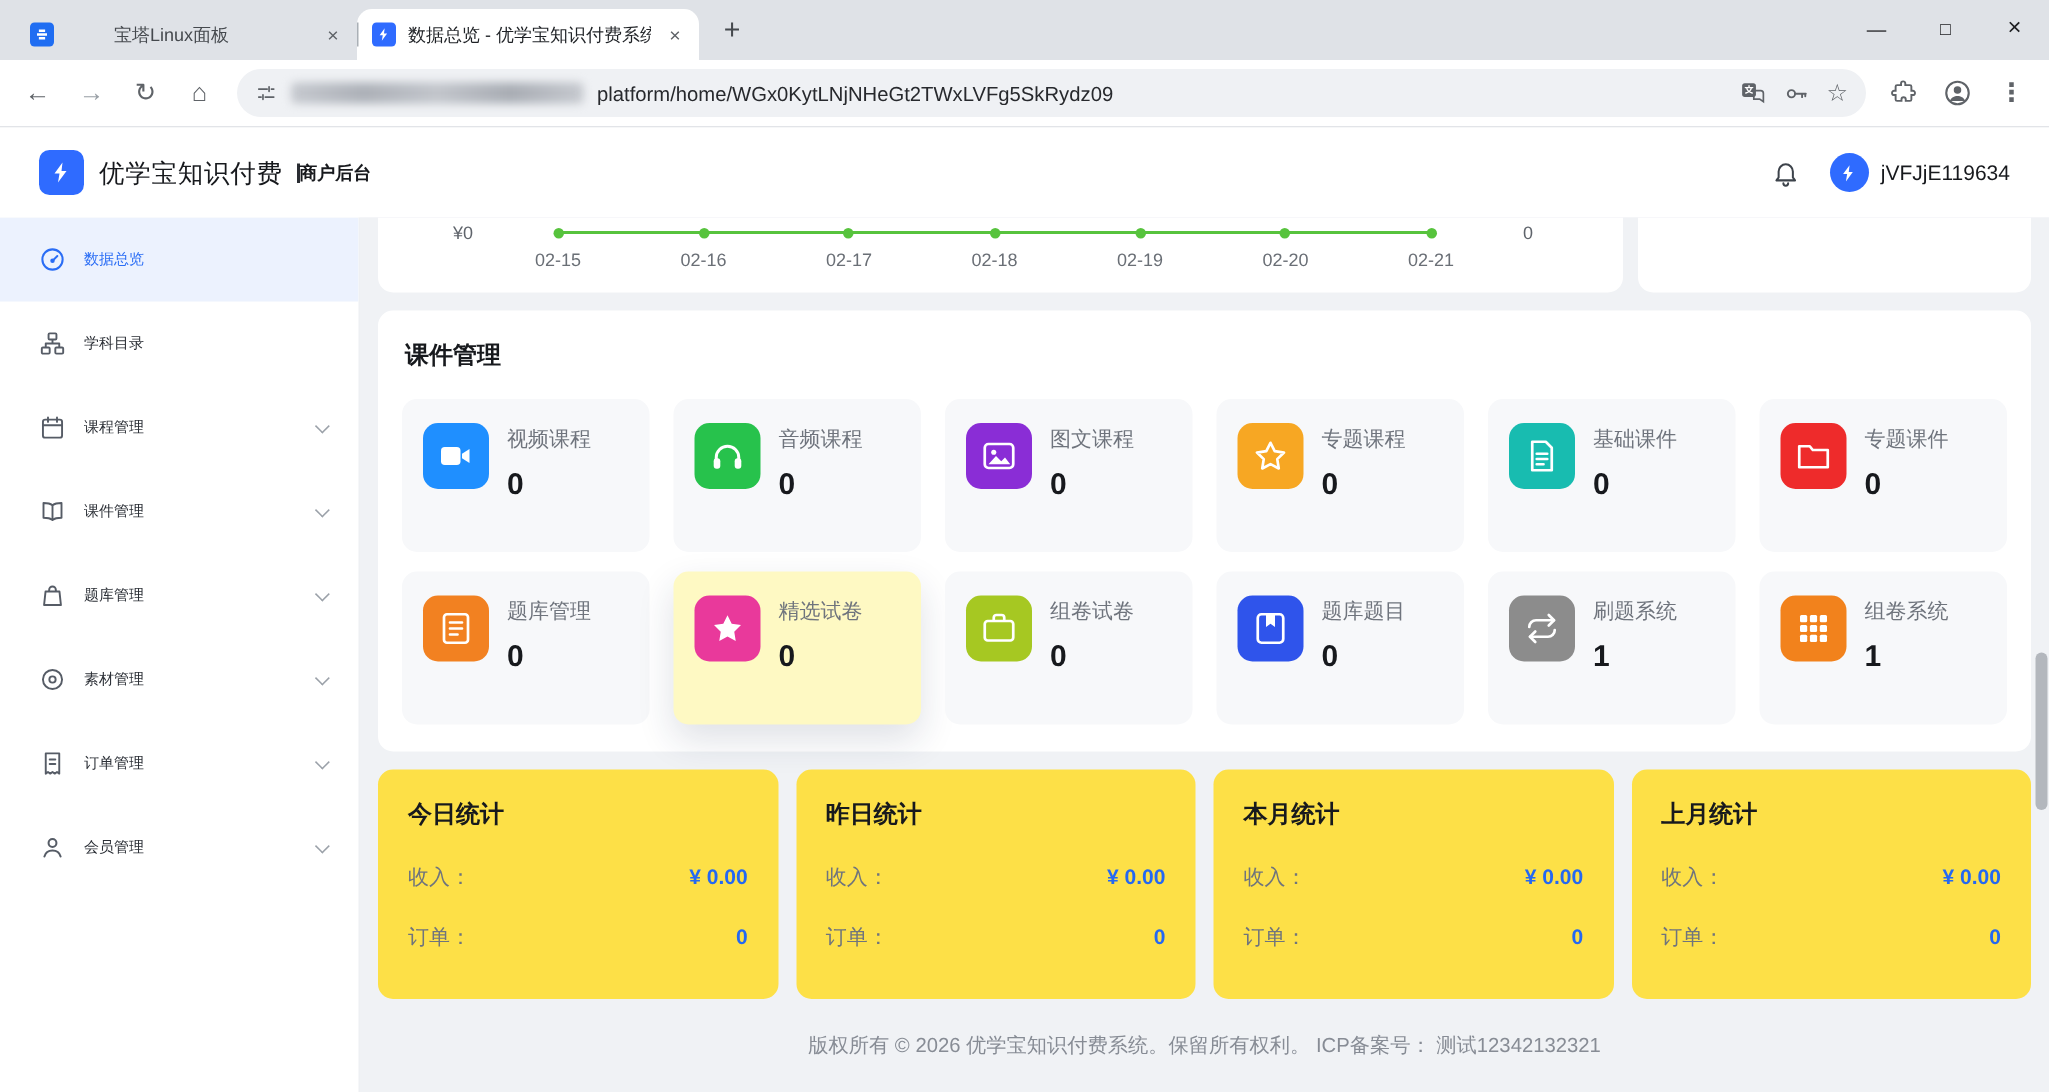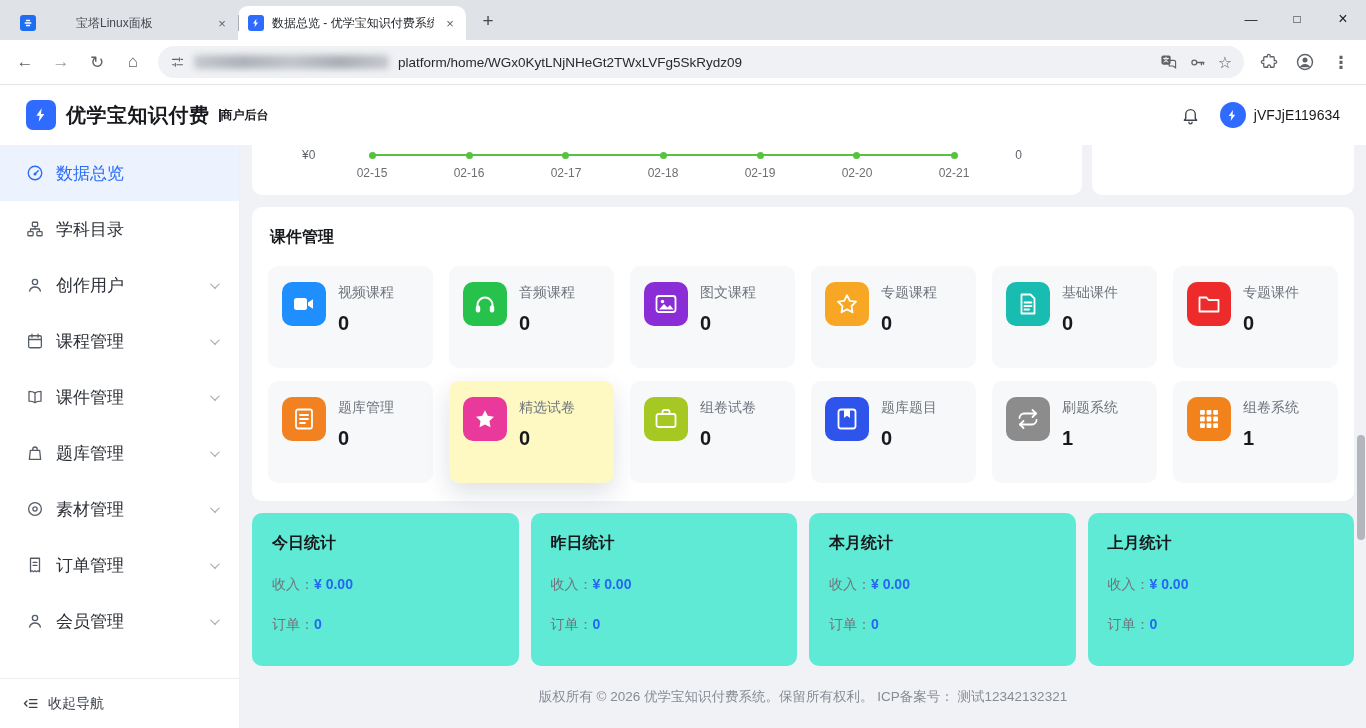--- a/index.html
+++ b/index.html
@@ -32,32 +32,32 @@
   .url-text { font-size:13.5px; color:#27292d; flex:1; white-space:nowrap; overflow:hidden; }
   .url-actions { display:flex; align-items:center; gap:12px; }
   .pill-icon { display:flex; align-items:center; justify-content:center; color:#5f6368; }
   .star-glyph { font-size:16px; color:#5f6368; }
   .menu-dots { font-size:17px; color:#5f6368; font-weight:700; }
 
   
   .app { position:relative; height:643px; background:#f0f2f5; }
   .app-header { height:60px; background:#fff; display:flex; align-items:center; padding:0 26px; }
   .logo { width:30px; height:30px; border-radius:7px; background:#2f6bff; display:flex; align-items:center; justify-content:center; flex-shrink:0; }
-  .brand { margin-left:10px; font-size:20px; font-weight:700; color:#17191d; letter-spacing:.5px; }
+  .brand { margin-left:10px; font-size:17px; font-weight:400; color:#17191d; letter-spacing:.5px; }
   .brand-sub { margin-left:9px; padding-left:0; border-left:2px solid #2a2d33; font-size:12px; font-weight:700; color:#17191d; line-height:13px; }
   .header-right { margin-left:auto; display:flex; align-items:center; gap:20px; }
   .bell { color:#3d434b; display:flex; }
   .account { display:flex; align-items:center; gap:8px; }
   .account-avatar { width:26px; height:26px; border-radius:50%; background:#2f6bff; display:flex; align-items:center; justify-content:center; }
   .account-id { font-size:14px; color:#17191d; }
 
   
   .app-body { display:flex; height:583px; position:relative; }
   .sidebar { width:240px; background:#fff; border-right:1px solid #eef0f3; position:relative; overflow:hidden; flex-shrink:0; }
-  .side-item { height:56px; display:flex; align-items:center; padding:0 22px 0 26px; gap:12px; font-size:17px; color:#2b2f36; cursor:pointer; }
+  .side-item { height:56px; display:flex; align-items:center; padding:0 22px 0 26px; gap:12px; font-size:10px; color:#2b2f36; cursor:pointer; }
   .side-item .s-icon { width:18px; height:18px; color:#565c66; display:flex; flex-shrink:0; }
   .side-item.active { background:#ecf2fe; color:#2a6df5; }
   .side-item.active .s-icon { color:#2a6df5; }
   .chev { margin-left:auto; width:7px; height:7px; border-right:1.6px solid #9ba1a9; border-bottom:1.6px solid #9ba1a9; transform:rotate(45deg) translateY(-2px); }
   .collapse-bar { position:absolute; bottom:0; left:0; width:100%; height:50px; background:#fff; border-top:1px solid #eceef1; display:flex; align-items:center; padding:0 22px; gap:9px; font-size:14px; color:#3b4049; }
   .collapse-bar .s-icon { width:17px; height:17px; color:#3b4049; display:flex; }
 
   .main { flex:1; background:#f0f2f5; padding:0 12px; overflow:hidden; }
 
   
@@ -77,23 +77,23 @@
   .res-title { font-size:16px; font-weight:700; color:#17191d; margin:2px 0 18px 2px; }
   .res-grid { display:grid; grid-template-columns:repeat(6,1fr); gap:13px 16px; }
   .tile { background:#f7f8fa; border-radius:10px; padding:16px 14px; display:flex; gap:12px; align-items:flex-start; height:102px; cursor:pointer; }
   .tile.hl { background:#fef9c3; box-shadow:0 10px 24px rgba(30,40,80,.14); }
   .tile-icon { width:44px; height:44px; border-radius:10px; display:flex; align-items:center; justify-content:center; flex-shrink:0; }
   .tile-label { font-size:14px; color:#6f747d; padding-top:2px; }
   .tile-value { font-size:20px; font-weight:700; color:#17191d; margin-top:10px; }
 
   
   .stats-row { display:grid; grid-template-columns:repeat(4,1fr); gap:12px; margin-top:12px; }
-  .stat-card { background:#5eead4; border-radius:10px; padding:20px; height:153px; }
+  .stat-card { background:#fde047; border-radius:10px; padding:20px; height:153px; }
   .stat-title { font-size:16px; font-weight:700; color:#17191d; }
-  .stat-row { display:flex; margin-top:22px; font-size:14px; }
+  .stat-row { display:flex; justify-content:space-between; margin-top:22px; font-size:14px; }
   .stat-label { color:#6f747d; }
   .stat-value { color:#2468f2; font-weight:700; }
 
   .page-footer { text-align:center; font-size:13.5px; color:#878c95; margin-top:22px; }
 
   
   .scrollbar { position:absolute; right:1px; top:0; width:8px; height:100%; z-index:50; }
   .scroll-thumb { position:absolute; top:290px; height:105px; width:8px; border-radius:4px; background:#b3b7bd; }
 
   svg { display:block; }
@@ -222,95 +222,77 @@
                 <rect x="8.5" y="3" width="7" height="5.5" rx="1"></rect>
                 <rect x="2.5" y="15.5" width="7" height="5.5" rx="1"></rect>
                 <rect x="14.5" y="15.5" width="7" height="5.5" rx="1"></rect>
                 <path d="M12 8.5V12M6 15.5V12h12v3.5"></path>
               </svg>
           </span>
           <span class="s-label">学科目录</span>
         </div>
         <div class="side-item">
           <span class="s-icon">
+            <svg width="18" height="18" viewBox="0 0 24 24" fill="none" stroke="currentColor" stroke-width="1.7" stroke-linecap="round">
+                <rect x="3.5" y="5" width="17" height="16" rx="2"></rect>
+                <path d="M8 3v4M16 3v4M3.5 10h17"></path>
+              </svg>
+          </span>
+          <span class="s-label">课程管理</span>
+          <span class="chev"></span>
+        </div>
+        <div class="side-item">
+          <span class="s-icon">
+            <svg width="18" height="18" viewBox="0 0 24 24" fill="none" stroke="currentColor" stroke-width="1.7" stroke-linejoin="round">
+                <path d="M12 6.5C10 5 7.2 4.5 4 4.5v13c3.2 0 6 .5 8 2 2-1.5 4.8-2 8-2v-13c-3.2 0-6 .5-8 2z"></path>
+                <path d="M12 6.5v13"></path>
+              </svg>
+          </span>
+          <span class="s-label">课件管理</span>
+          <span class="chev"></span>
+        </div>
+        <div class="side-item">
+          <span class="s-icon">
+            <svg width="18" height="18" viewBox="0 0 24 24" fill="none" stroke="currentColor" stroke-width="1.7" stroke-linejoin="round">
+                <path d="M5.8 8.5h12.4l1.3 12H4.5z"></path>
+                <path d="M9 8.5V7a3 3 0 0 1 6 0v1.5"></path>
+              </svg>
+          </span>
+          <span class="s-label">题库管理</span>
+          <span class="chev"></span>
+        </div>
+        <div class="side-item">
+          <span class="s-icon">
+            <svg width="18" height="18" viewBox="0 0 24 24" fill="none" stroke="currentColor" stroke-width="1.7">
+                <circle cx="12" cy="12" r="8.5"></circle>
+                <circle cx="12" cy="12" r="2.8"></circle>
+              </svg>
+          </span>
+          <span class="s-label">素材管理</span>
+          <span class="chev"></span>
+        </div>
+        <div class="side-item">
+          <span class="s-icon">
+            <svg width="18" height="18" viewBox="0 0 24 24" fill="none" stroke="currentColor" stroke-width="1.7" stroke-linejoin="round">
+                <path d="M6 3h12v18l-2-1.4L14 21l-2-1.4L10 21l-2-1.4L6 21z"></path>
+                <path d="M9.5 8.5h5M9.5 12.5h5" stroke-linecap="round"></path>
+              </svg>
+          </span>
+          <span class="s-label">订单管理</span>
+          <span class="chev"></span>
+        </div>
+        <div class="side-item">
+          <span class="s-icon">
             <svg width="18" height="18" viewBox="0 0 24 24" fill="none" stroke="currentColor" stroke-width="1.8" stroke-linecap="round">
                 <circle cx="12" cy="8" r="3.5"></circle>
                 <path d="M4.8 20c1-3.8 3.9-5.4 7.2-5.4s6.2 1.6 7.2 5.4"></path>
               </svg>
           </span>
-          <span class="s-label">创作用户</span>
-          <span class="chev"></span>
-        </div>
-        <div class="side-item">
-          <span class="s-icon">
-            <svg width="18" height="18" viewBox="0 0 24 24" fill="none" stroke="currentColor" stroke-width="1.7" stroke-linecap="round">
-                <rect x="3.5" y="5" width="17" height="16" rx="2"></rect>
-                <path d="M8 3v4M16 3v4M3.5 10h17"></path>
-              </svg>
-          </span>
-          <span class="s-label">课程管理</span>
-          <span class="chev"></span>
-        </div>
-        <div class="side-item">
-          <span class="s-icon">
-            <svg width="18" height="18" viewBox="0 0 24 24" fill="none" stroke="currentColor" stroke-width="1.7" stroke-linejoin="round">
-                <path d="M12 6.5C10 5 7.2 4.5 4 4.5v13c3.2 0 6 .5 8 2 2-1.5 4.8-2 8-2v-13c-3.2 0-6 .5-8 2z"></path>
-                <path d="M12 6.5v13"></path>
-              </svg>
-          </span>
-          <span class="s-label">课件管理</span>
-          <span class="chev"></span>
-        </div>
-        <div class="side-item">
-          <span class="s-icon">
-            <svg width="18" height="18" viewBox="0 0 24 24" fill="none" stroke="currentColor" stroke-width="1.7" stroke-linejoin="round">
-                <path d="M5.8 8.5h12.4l1.3 12H4.5z"></path>
-                <path d="M9 8.5V7a3 3 0 0 1 6 0v1.5"></path>
-              </svg>
-          </span>
-          <span class="s-label">题库管理</span>
-          <span class="chev"></span>
-        </div>
-        <div class="side-item">
-          <span class="s-icon">
-            <svg width="18" height="18" viewBox="0 0 24 24" fill="none" stroke="currentColor" stroke-width="1.7">
-                <circle cx="12" cy="12" r="8.5"></circle>
-                <circle cx="12" cy="12" r="2.8"></circle>
-              </svg>
-          </span>
-          <span class="s-label">素材管理</span>
-          <span class="chev"></span>
-        </div>
-        <div class="side-item">
-          <span class="s-icon">
-            <svg width="18" height="18" viewBox="0 0 24 24" fill="none" stroke="currentColor" stroke-width="1.7" stroke-linejoin="round">
-                <path d="M6 3h12v18l-2-1.4L14 21l-2-1.4L10 21l-2-1.4L6 21z"></path>
-                <path d="M9.5 8.5h5M9.5 12.5h5" stroke-linecap="round"></path>
-              </svg>
-          </span>
-          <span class="s-label">订单管理</span>
-          <span class="chev"></span>
-        </div>
-        <div class="side-item">
-          <span class="s-icon">
-            <svg width="18" height="18" viewBox="0 0 24 24" fill="none" stroke="currentColor" stroke-width="1.8" stroke-linecap="round">
-                <circle cx="12" cy="8" r="3.5"></circle>
-                <path d="M4.8 20c1-3.8 3.9-5.4 7.2-5.4s6.2 1.6 7.2 5.4"></path>
-              </svg>
-          </span>
           <span class="s-label">会员管理</span>
           <span class="chev"></span>
-        </div>
-        <div class="collapse-bar">
-          <span class="s-icon">
-            <svg width="17" height="17" viewBox="0 0 24 24" fill="none" stroke="currentColor" stroke-width="1.9" stroke-linecap="round" stroke-linejoin="round">
-                <path d="M10.5 6.5H21M10.5 12H21M10.5 17.5H21M7 8.5 3.5 12 7 15.5"></path>
-              </svg>
-          </span>
-          <span>收起导航</span>
         </div>
       </nav>
 
       <main class="main">
 
         <div class="chart-row">
           <div class="chart-card">
             <span class="axis-left">¥0</span>
             <span class="axis-right">0</span>
             <div class="line-wrap">

